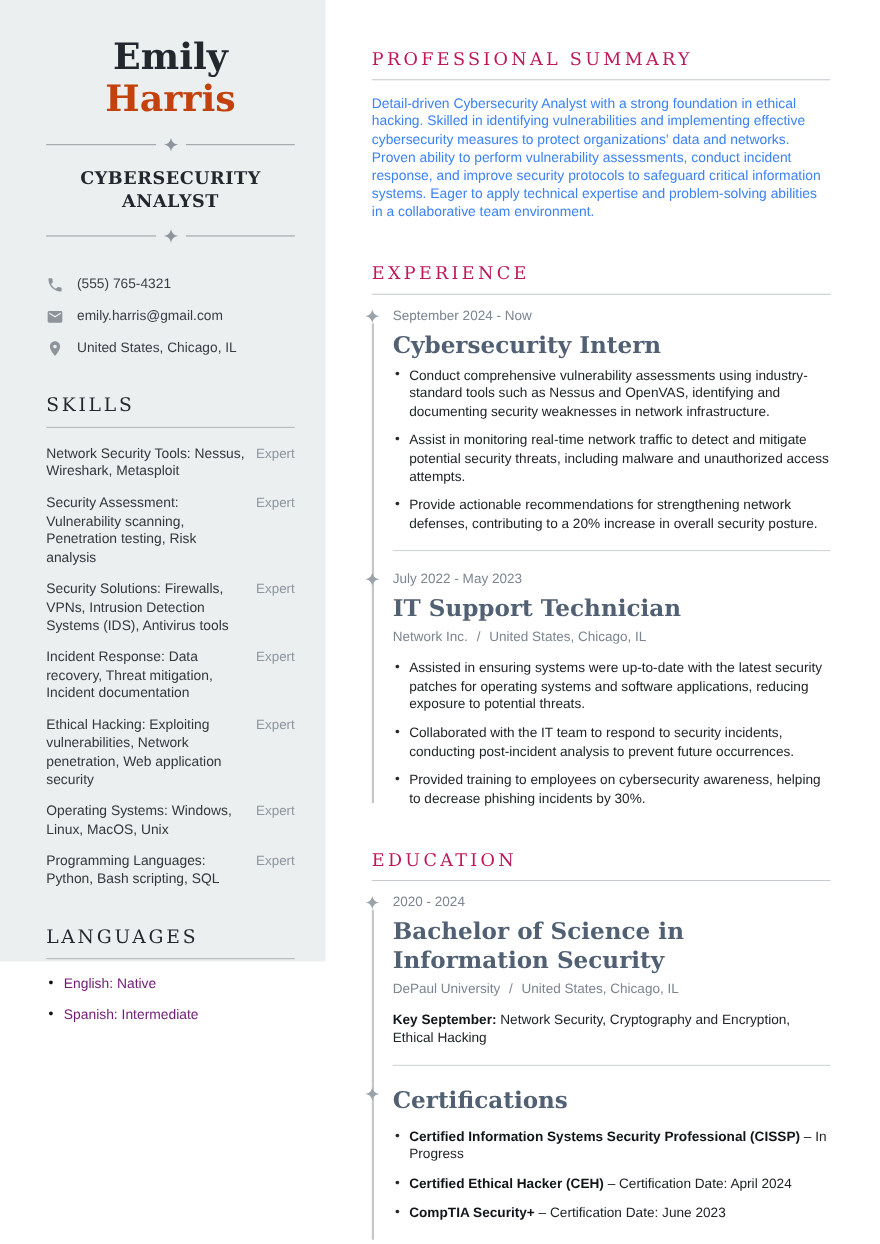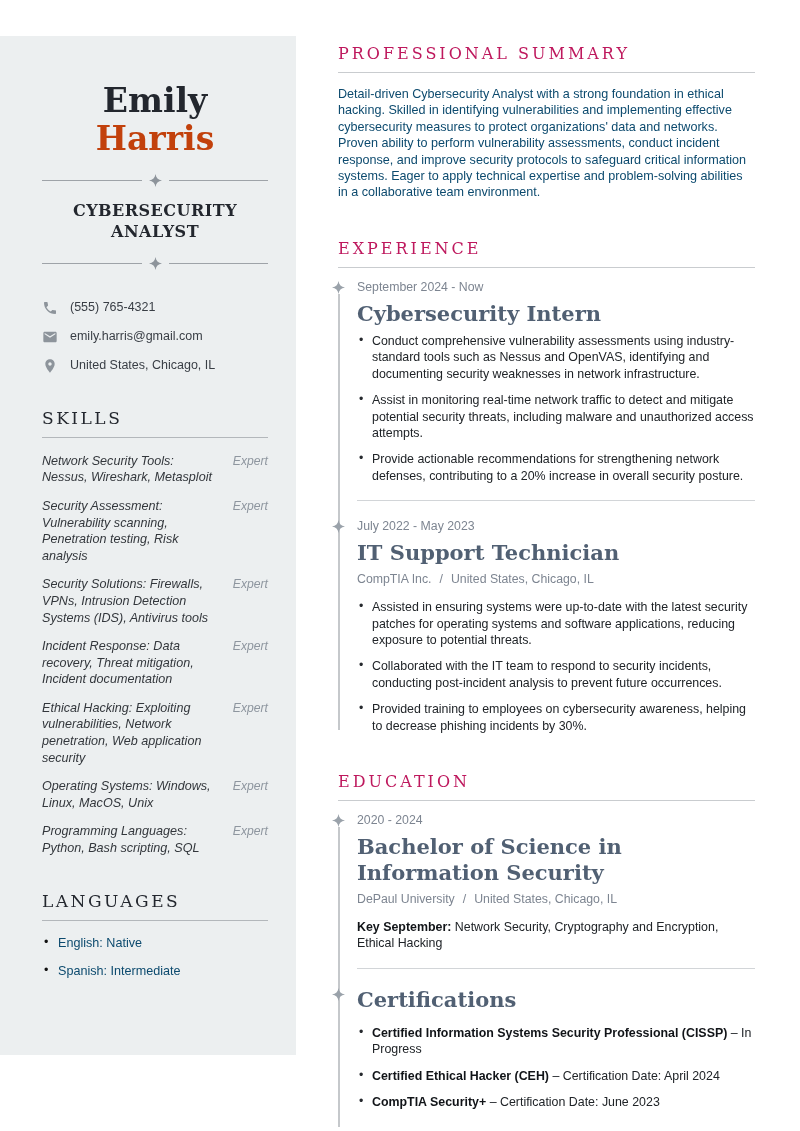--- a/index.html
+++ b/index.html
@@ -1,47 +1,47 @@
 <!DOCTYPE html>
 <html><head>
 <meta charset="utf-8">
 <style>
   * { margin:0; padding:0; box-sizing:border-box; }
   html,body { background:#fff; }
   body { font-family:"Liberation Sans","DejaVu Sans",sans-serif; }
   .page { position:relative; width:800px; height:1131px; background:#ffffff; overflow:hidden; }
 
   
-  .sidebar { position:absolute; left:0; top:0; width:296px; height:1019px; background:#eceff0; padding:46px 28px 0 42px;margin-top:36px; }
+  .sidebar { position:absolute; left:0; top:0; width:296px; height:874px; background:#eceff0; padding:33px 28px 0 42px; }
   .name { text-align:center; font-family:"DejaVu Serif","Liberation Serif",serif; font-weight:bold; line-height:1.16; }
   .name .first { font-size:33px; color:#23272e; }
   .name .last  { font-size:33px; color:#c2410c; }
   .divider { display:flex; align-items:center; margin:15px 0 13px 0; }
   .divider .d-line { flex:1; height:1px; background:#9ea3a8; }
   .divider .d-star { width:13px; height:13px; margin:0 7px; flex:0 0 auto; }
   .role { text-align:center; font-family:"DejaVu Serif","Liberation Serif",serif; font-weight:bold; font-size:16px; letter-spacing:0.5px; line-height:1.32; color:#23272e; }
   .contact { list-style:none; margin-top:30px; }
   .contact li { display:flex; align-items:flex-start; margin-bottom:13px; }
   .contact .c-icon { width:16px; height:16px; margin-right:12px; flex:0 0 auto; }
   .contact .c-text { font-size:12.5px; color:#393e45; }
   .side-h { font-family:"DejaVu Serif","Liberation Serif",serif; font-weight:500; font-size:17px; letter-spacing:2.5px; color:#23272e; margin-top:34px; }
   .side-rule { border:0; border-top:1px solid #b3b7bb; margin:9px 0 15px 0; }
-  .skill-row { display:grid; grid-template-columns:1fr auto; column-gap:10px; margin-bottom:12px;font-style:italic; }
+  .skill-row { display:grid; grid-template-columns:1fr auto; column-gap:10px; margin-bottom:12px; }
   .skill-label { font-size:12.6px; line-height:16.6px; color:#33373c; }
   .skill-level { font-size:12.2px; color:#8e969f; text-align:right; padding-top:1px; }
   .lang-list { list-style:none; margin-top:2px; }
-  .lang-list li { position:relative; padding-left:16px; font-size:12.6px; color:#0c4a6e; margin-bottom:14px; }
+  .lang-list li { position:relative; padding-left:16px; font-size:12.6px; color:#701a75; margin-bottom:14px; }
   .lang-list li::before { content:"•"; position:absolute; left:2px; top:-1px; color:#111; }
 
   
   .main { margin-left:296px; padding:44px 45px 0 42px; }
   .main-h { font-family:"DejaVu Serif","Liberation Serif",serif; font-weight:500; font-size:16px; letter-spacing:3px; color:#be185d; }
   .main-rule { border:0; border-top:1px solid #c9cccf; margin:9px 0 0 0; }
   section.block { margin-bottom:38px; }
-  .summary-text { margin-top:13px; font-size:12.6px; line-height:16.4px; color:#0c4a6e; }
+  .summary-text { margin-top:13px; font-size:12.6px; line-height:16.4px; color:#3b82f6; }
 
   .timeline { position:relative; margin-top:12px; padding-left:19px; }
   .timeline::before { content:""; position:absolute; left:0; top:14px; width:1.5px; background:#c5c8cb; bottom:var(--line-bottom,2px); }
   .t-entry { position:relative; }
   .t-star { position:absolute; left:-25px; top:1px; width:13px; height:13px; }
   .t-date { font-size:12.3px; color:#7d8591; margin-bottom:7px; }
   .t-title { font-family:"DejaVu Serif","Liberation Serif",serif; font-weight:bold; font-size:21px; line-height:1.24; color:#51607 3; color:#516073; margin-bottom:6px; }
   .t-meta { font-size:12.3px; color:#7d8591; margin-bottom:13px; }
   .t-meta .sep { margin:0 8px; }
   .bullets { list-style:none; }
@@ -190,21 +190,21 @@
 
         <hr class="entry-sep">
 
         <article class="t-entry">
           <svg class="t-star" fill="#9aa2aa">
               <use href="#ic-star"></use>
             </svg>
           <div class="t-date">July 2022 - May 2023</div>
           <h3 class="t-title">IT Support Technician</h3>
           <div class="t-meta">
-            <span>CompTIA Inc.</span><span class="sep">/</span><span>United States, Chicago, IL</span>
+            <span>Network Inc.</span><span class="sep">/</span><span>United States, Chicago, IL</span>
           </div>
           <ul class="bullets">
             <li>Assisted in ensuring systems were up-to-date with the latest security patches for operating systems and software applications, reducing exposure to potential threats.</li>
             <li>Collaborated with the IT team to respond to security incidents, conducting post-incident analysis to prevent future occurrences.</li>
             <li>Provided training to employees on cybersecurity awareness, helping to decrease phishing incidents by 30%.</li>
           </ul>
         </article>
 
       </div>
     </section>

